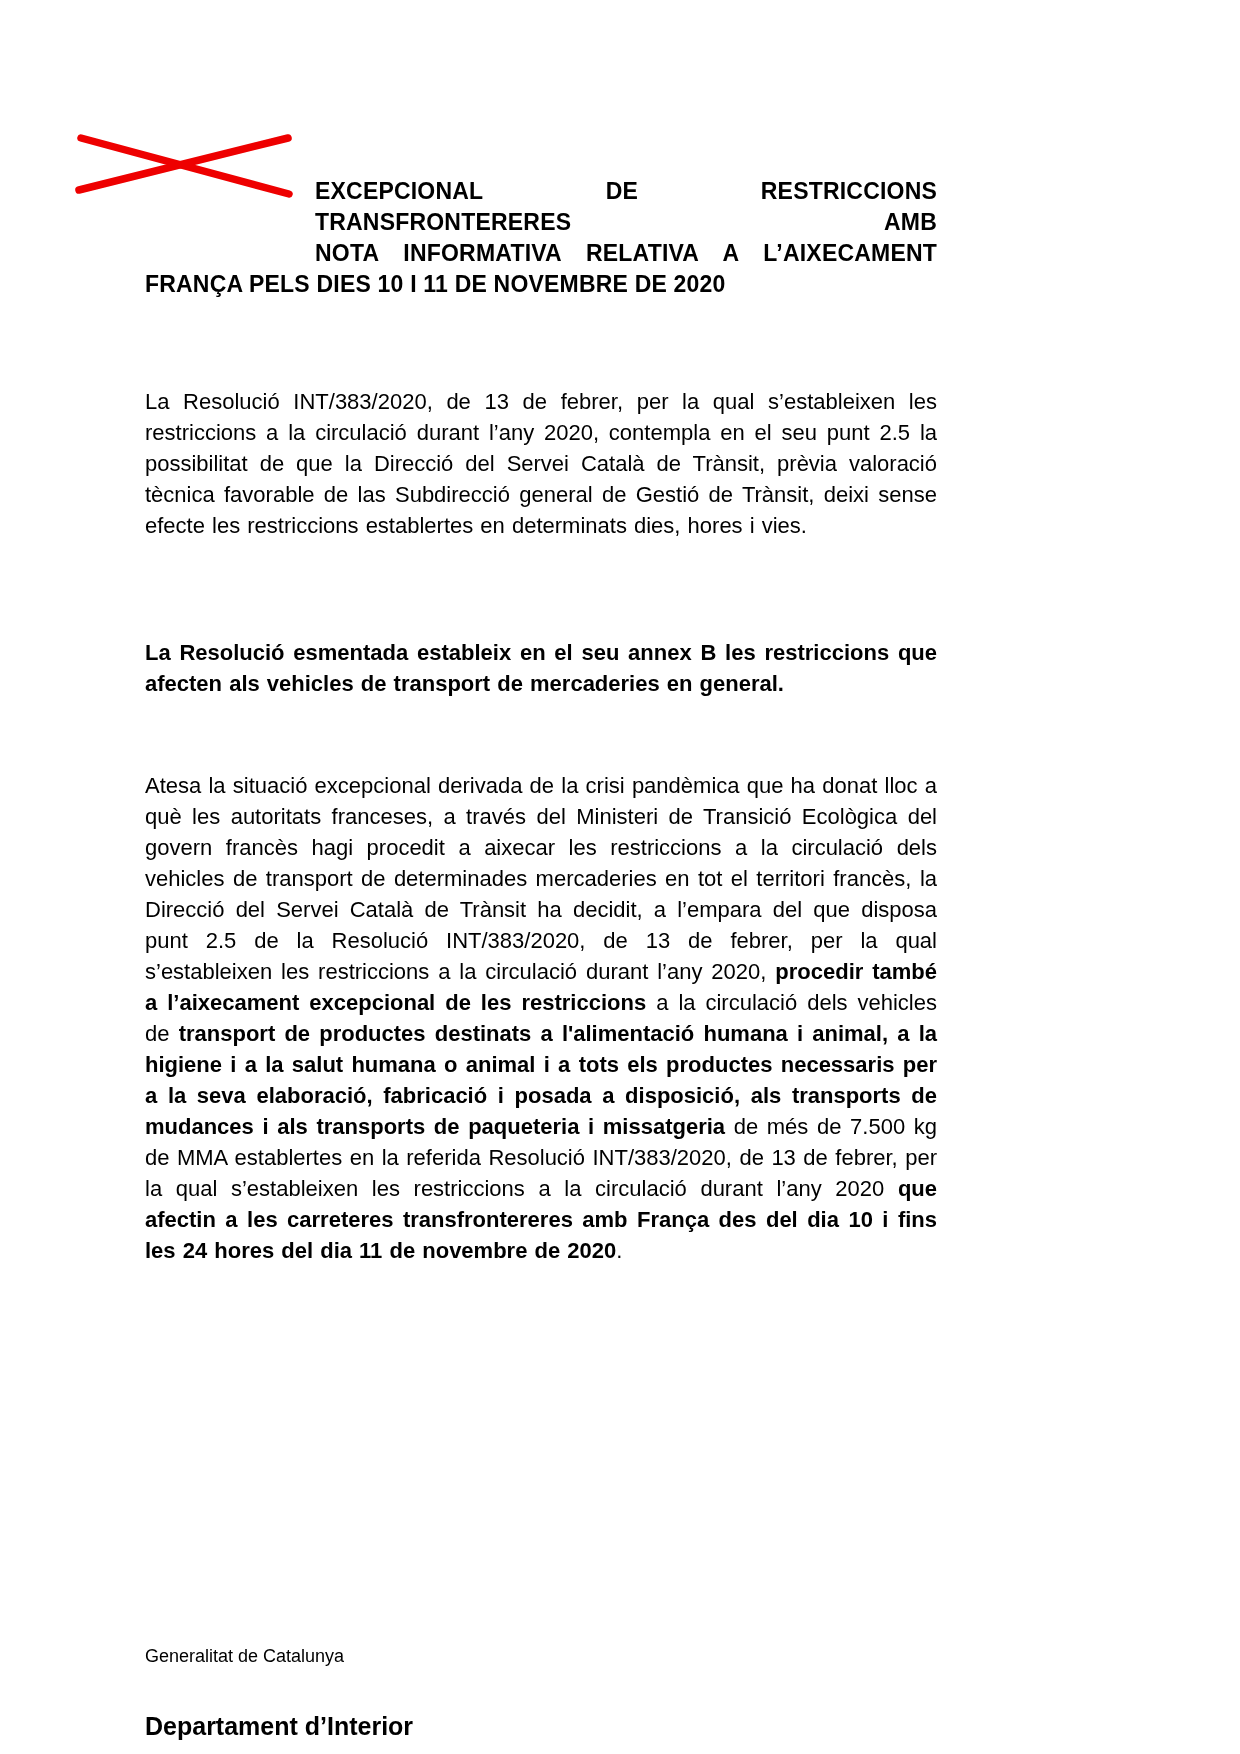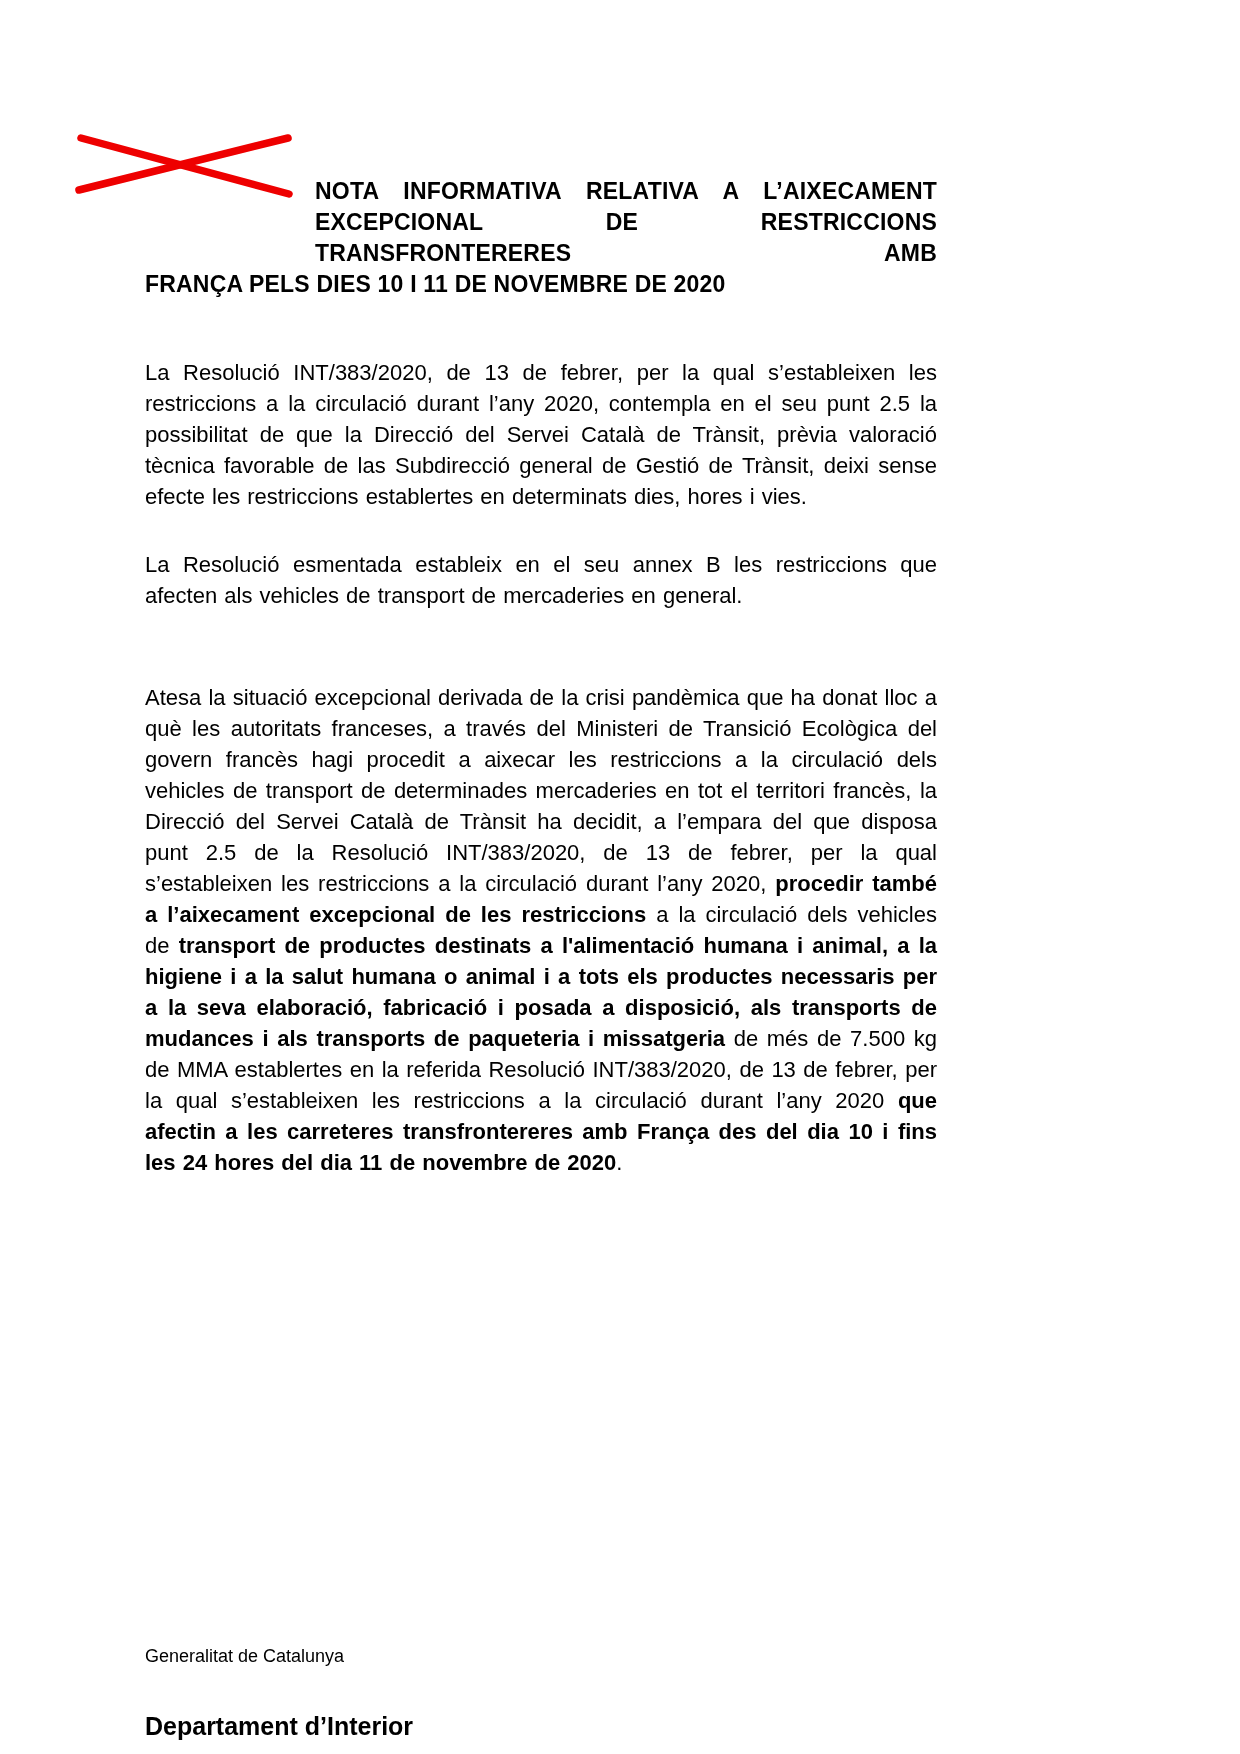--- a/index.html
+++ b/index.html
@@ -49,22 +49,22 @@
     text-align-last: justify;    
   }
   .title-line.flush { text-align: left; }
   .para {
     margin: 0;
     font-size: 22px;
     line-height: 31px;
     text-align: justify;
     word-spacing: 1px;
   }
-  .para.p1 { margin-top: 57px; }
-  .para.p2 { margin-top: 37px; }
+  .para.p1 { margin-top: 86px; }
+  .para.p2 { margin-top: 96px; font-weight: bold; }
   .para.p3 { margin-top: 71px; }
   .bold { font-weight: bold; }
   .doc-footer {
     position: absolute;
     left: 145px;
     top: 1643px;
   }
   .footer-org {
     font-size: 18px;
     line-height: 26px;
@@ -84,22 +84,22 @@
   <div class="logo-x">
     <svg viewBox="0 0 228 78" preserveAspectRatio="none">
       <line x1="11" y1="12" x2="219" y2="68"></line>
       <line x1="9" y1="64" x2="218" y2="12"></line>
     </svg>
   </div>
 
   <div class="content">
 
     <div class="doc-title">
+      <div class="title-line indented">EXCEPCIONAL DE RESTRICCIONS TRANSFRONTERERES AMB</div>
       <div class="title-line indented">NOTA INFORMATIVA RELATIVA A L’AIXECAMENT</div>
-      <div class="title-line indented">EXCEPCIONAL DE RESTRICCIONS TRANSFRONTERERES AMB</div>
       <div class="title-line flush">FRANÇA PELS DIES 10 I 11 DE NOVEMBRE DE 2020</div>
     </div>
 
     <p class="para p1">La Resolució INT/383/2020, de 13 de febrer, per la qual s’estableixen les restriccions a la circulació durant l’any 2020, contempla en el seu punt 2.5 la possibilitat de que la Direcció del Servei Català de Trànsit, prèvia valoració tècnica favorable de las Subdirecció general de Gestió de Trànsit, deixi sense efecte les restriccions establertes en determinats dies, hores i vies.</p>
 
     <p class="para p2">La Resolució esmentada estableix en el seu annex B les restriccions que afecten als vehicles de transport de mercaderies en general.</p>
 
     <p class="para p3"><span>Atesa la situació excepcional derivada de la crisi pandèmica que ha donat lloc a què les autoritats franceses, a través del Ministeri de Transició Ecològica del govern francès hagi procedit a aixecar les restriccions a la circulació dels vehicles de transport de determinades mercaderies en tot el territori francès, la Direcció del Servei Català de Trànsit ha decidit, a l’empara del que disposa punt 2.5 de la Resolució INT/383/2020, de 13 de febrer, per la qual s’estableixen les restriccions a la circulació durant l’any 2020, </span><span class="bold">procedir també a l’aixecament excepcional de les restriccions</span><span> a la circulació dels vehicles de </span><span class="bold">transport de productes destinats a l'alimentació humana i animal, a la higiene i a la salut humana o animal i a tots els productes necessaris per a la seva elaboració, fabricació i posada a disposició, als transports de mudances i als transports de paqueteria i missatgeria</span><span> de més de 7.500 kg de MMA establertes en la referida Resolució INT/383/2020, de 13 de febrer, per la qual s’estableixen les restriccions a la circulació durant l’any 2020 </span><span class="bold">que afectin a les carreteres transfrontereres amb França des del dia 10 i fins les 24 hores del dia 11 de novembre de 2020</span><span>.</span></p>
 
   </div>

